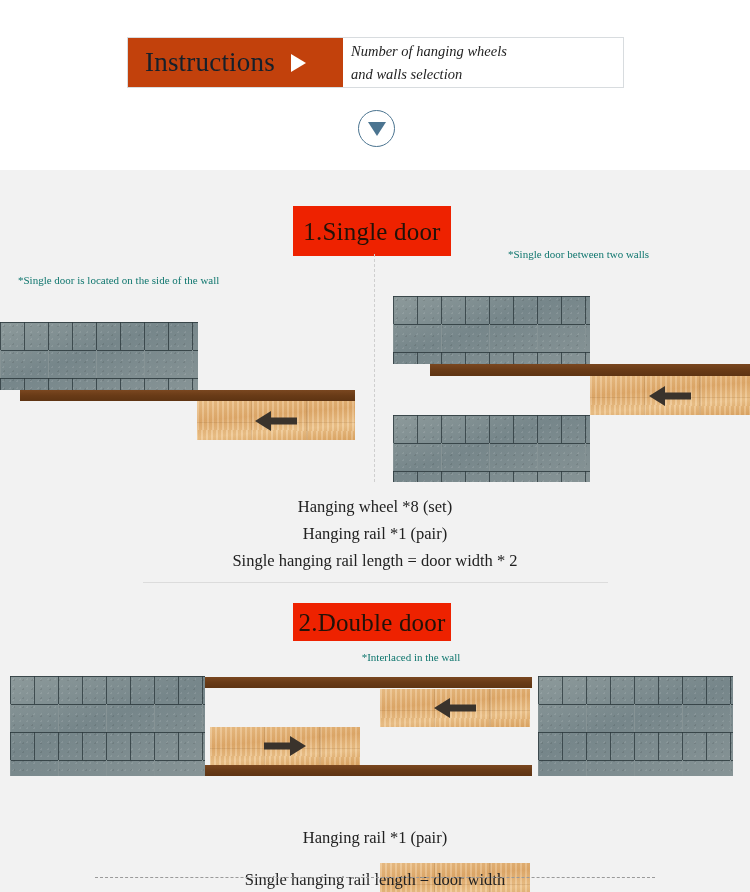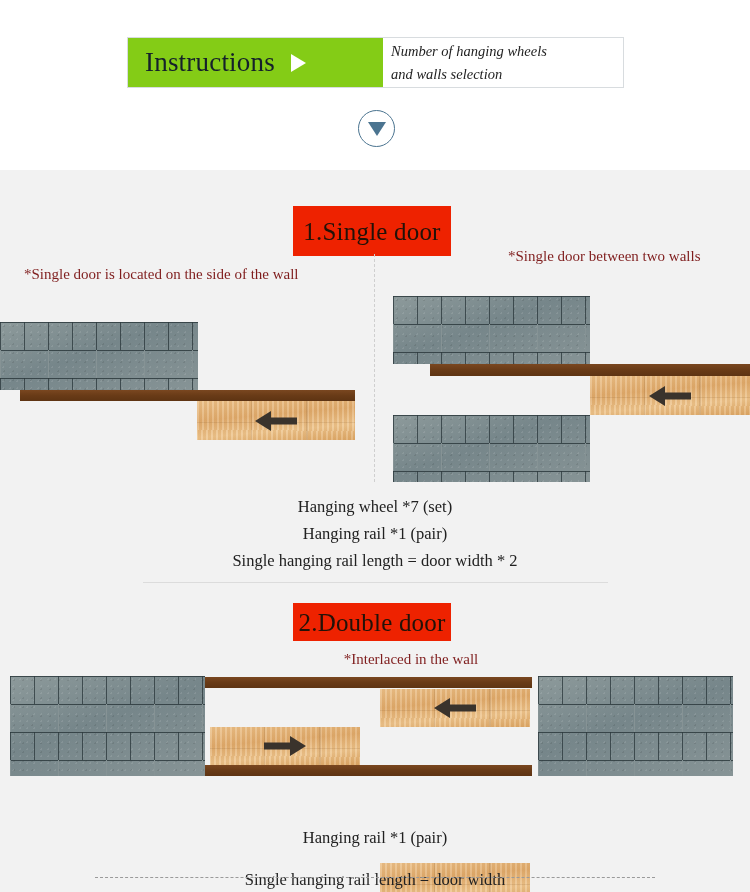--- a/index.html
+++ b/index.html
@@ -18,22 +18,22 @@
   }
   #instructions-bar{
     position:absolute;left:127px;top:37px;
     width:497px;height:51px;
     display:flex;
     box-sizing:border-box;
     border:1px solid #d8dcdf;
     background:#ffffff;
   }
   #instructions-tab{
-    width:255px;height:100%;
-    background:#84cc16;
+    width:215px;height:100%;
+    background:#c2410c;
     display:flex;align-items:center;
     box-sizing:border-box;
     padding-left:17px;
   }
   #instructions-label{
     color:#15202b;
     font-size:27px;
     letter-spacing:.2px;
     line-height:1;
     flex:0 0 auto;
@@ -81,24 +81,24 @@
     line-height:1;
     display:flex;align-items:center;justify-content:center;
     letter-spacing:.2px;
   }
   #single-door-banner{left:293px;top:36px;width:158px;height:50px;}
   #double-door-banner{left:293px;top:433px;width:158px;height:38px;text-align:center;}
 
   
   .caption{
     position:absolute;
-    font-size:15px;color:#7f1d1d;
+    font-size:11px;color:#0f766e;
     white-space:nowrap;
   }
-  #caption-left{left:18px;top:96px;margin-left:6px;}
+  #caption-left{left:18px;top:104px;}
   #caption-right{left:508px;top:78px;}
   #caption-interlaced{left:0;top:481px;width:750px;text-align:center;padding-left:36px;}
 
   
   #vertical-divider{
     position:absolute;left:374px;top:84px;
     width:0;height:228px;
     border-left:1px dashed #cfcfcf;
   }
   
@@ -259,21 +259,21 @@
           <path d="M2 12 L18 2 L18 8.5 L44 8.5 L44 15.5 L18 15.5 L18 22 Z" fill="#3a332c"></path>
         </svg>
       </span>
     </div>
     <div class="wall" style="left:393px;top:245px;width:197px;height:67px;">
       <div class="bond"></div>
         <div class="bond-hide"></div>
     </div>
   </div>
 
-  <div class="spec" style="top:329px;">Hanging wheel *7 (set)</div>
+  <div class="spec" style="top:329px;">Hanging wheel *8 (set)</div>
   <div class="spec" style="top:356px;">Hanging rail *1 (pair)</div>
   <div class="spec" style="top:383px;">Single hanging rail length = door width * 2</div>
 
   <div id="section-divider"></div>
 
   <div class="red-banner" id="double-door-banner">2.Double door</div>
 
   <div class="caption" id="caption-interlaced">*Interlaced in the wall</div>
 
   <div class="diagram">

